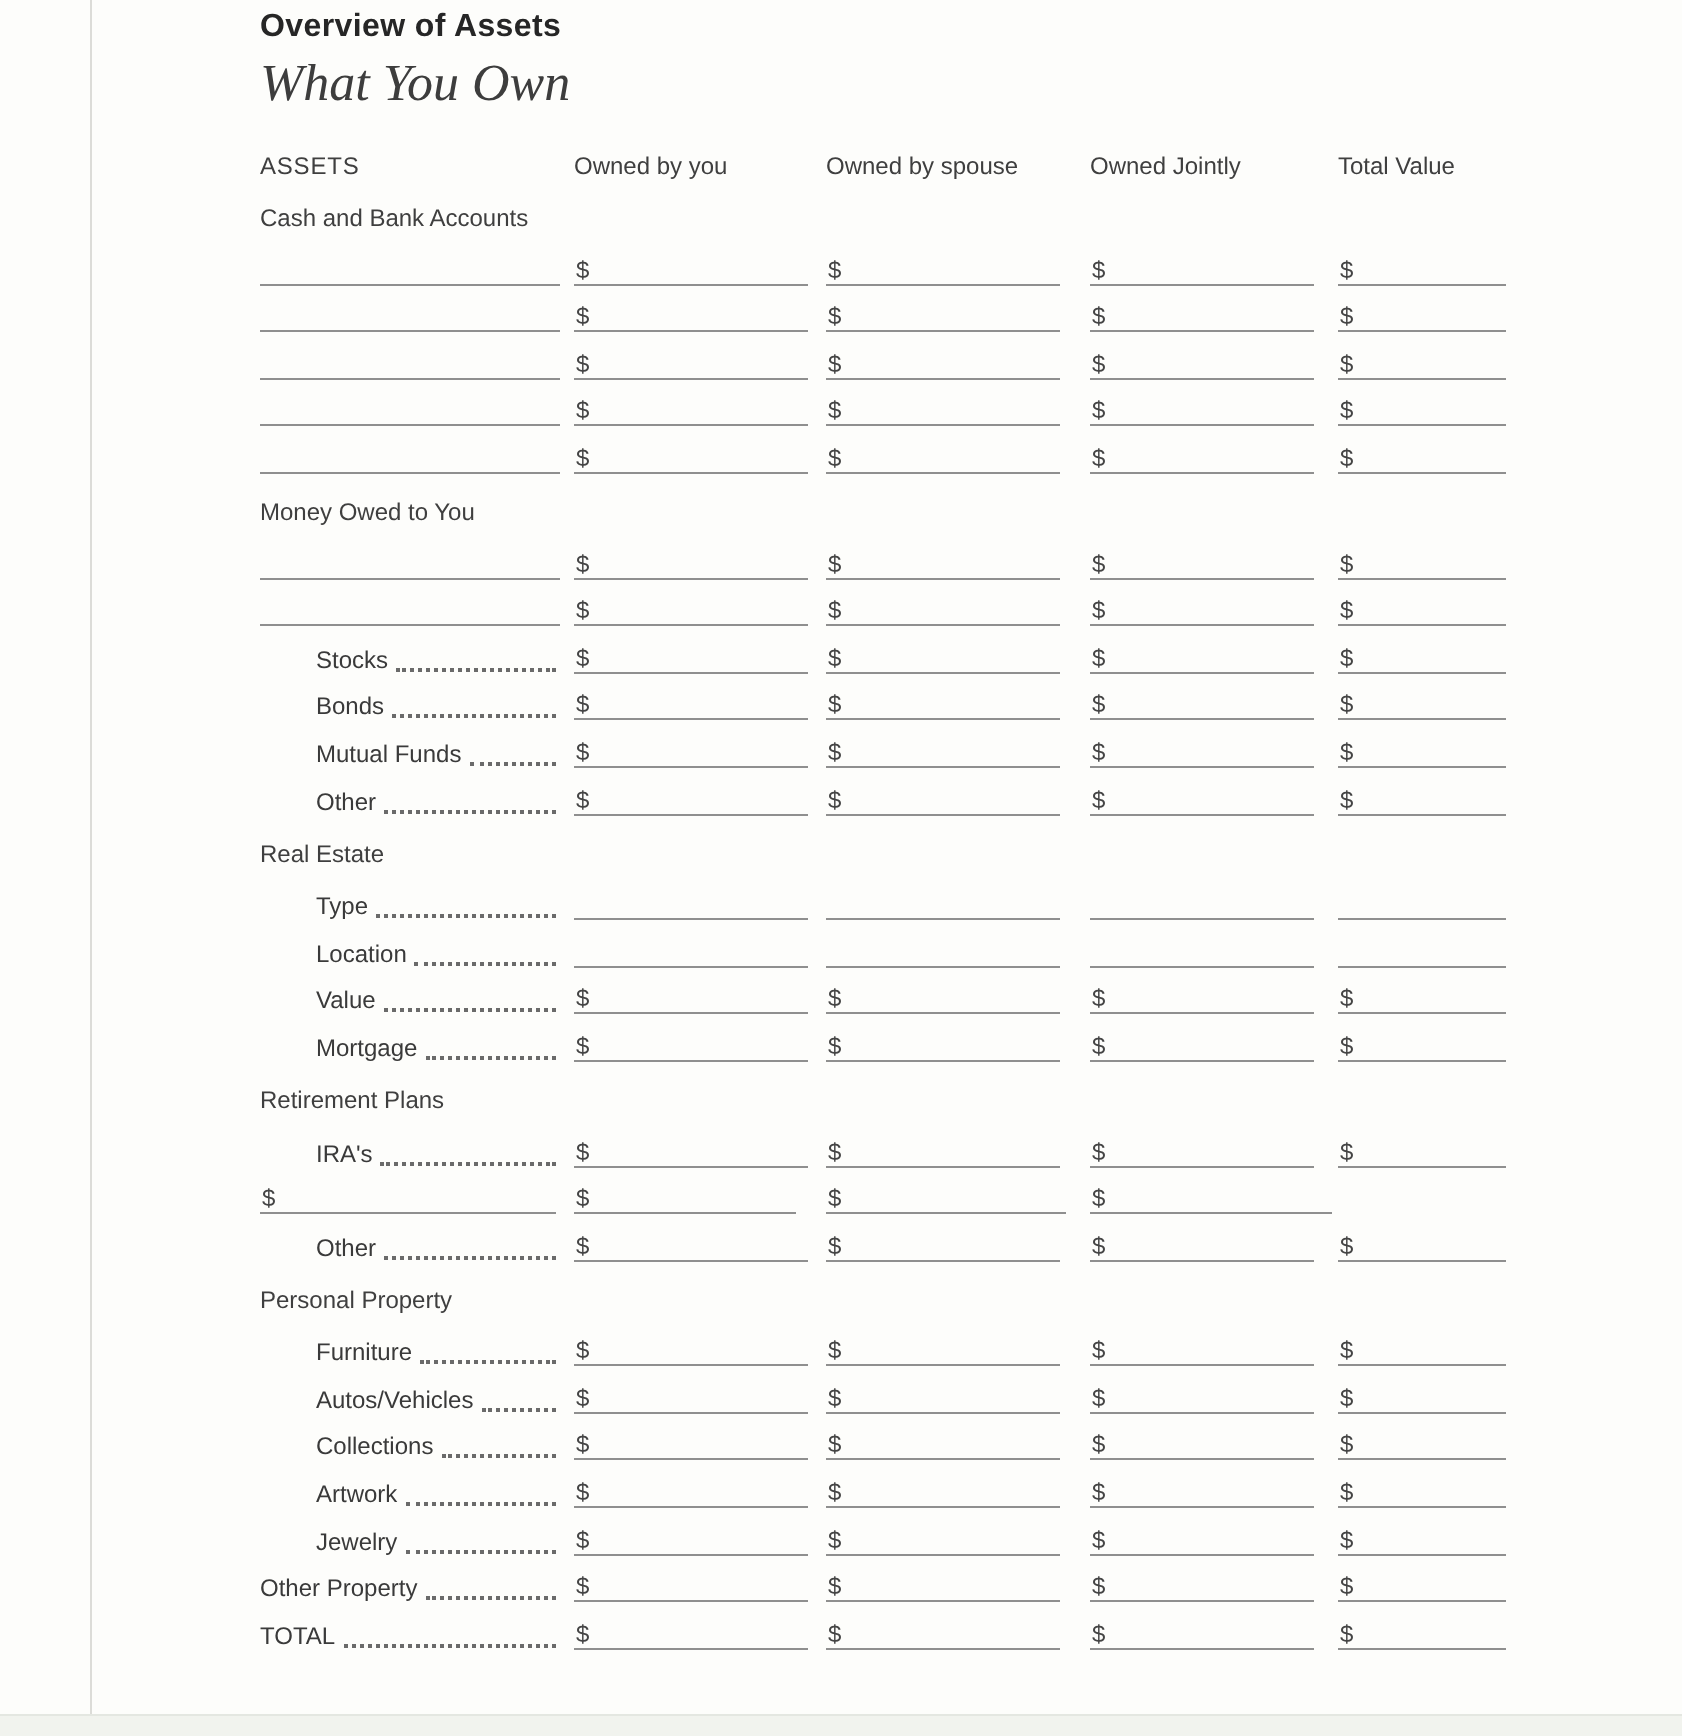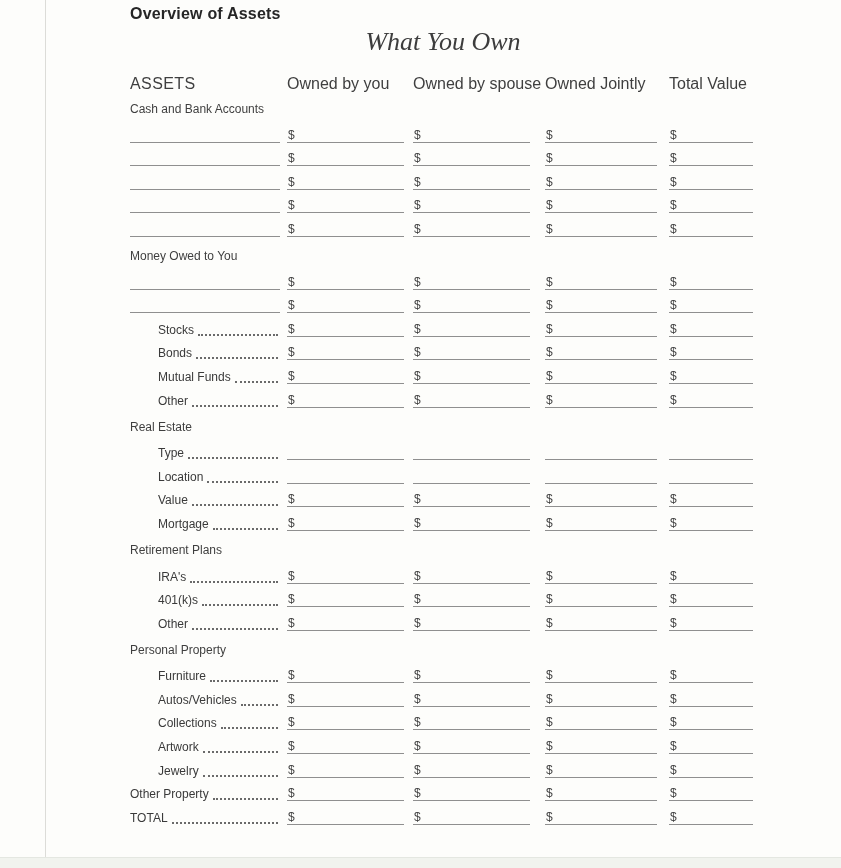--- a/index.html
+++ b/index.html
@@ -24,28 +24,28 @@
     position: absolute; left: 130px; top: 3px; width: 626px;
   }
   h1.page-title {
     margin: 0; font-size: 16px; line-height: 22px;
     font-weight: bold; color: #262626; letter-spacing: 0.2px;
   }
   h2.page-subtitle {
     margin: 1px 0 0 0;
     font-family: "Liberation Serif", serif;
     font-style: italic; font-weight: normal;
-    font-size: 26px; line-height: 32px; color: #3d3d3d; text-align: center;
+    font-size: 26px; line-height: 32px; color: #3d3d3d;
   }
   .grid {
     display: grid;
     grid-template-columns: 157px 126px 132px 124px 87px;
     align-items: end;
   }
-  .header-row { margin-top: 17px; height: 15px; font-size: 16px; color: #3f3f3f; }
+  .header-row { margin-top: 17px; height: 15px; font-size: 12px; color: #3f3f3f; }
   .header-assets { text-align: left; letter-spacing: 0.4px; }
   .col-header { padding-right: 8px; white-space: nowrap; }
   .section-title {
     font-size: 12px; line-height: 16px; color: #3f3f3f;
     margin-top: 11px; margin-bottom: 2px;
   }
   .row { height: 23.6px; }
   .cell { height: 100%; display: flex; align-items: flex-end; }
   .label-cell { padding-right: 7px; align-items: flex-end; }
   .value-cell.c0 { padding-right: 9px; }
@@ -475,24 +475,20 @@
             <span class="dollar">$</span>
           </span>
         </div>
         <div class="cell value-cell c3">
           <span class="field">
             <span class="dollar">$</span>
           </span>
         </div>
       </div>
       <div class="grid row">
-        <div class="cell label-cell">
-          <span class="label-text indent">401(k)s</span>
-          <span class="leader"></span>
-        </div>
         <div class="cell value-cell c0">
           <span class="field">
             <span class="dollar">$</span>
           </span>
         </div>
         <div class="cell value-cell c1">
           <span class="field">
             <span class="dollar">$</span>
           </span>
         </div>

